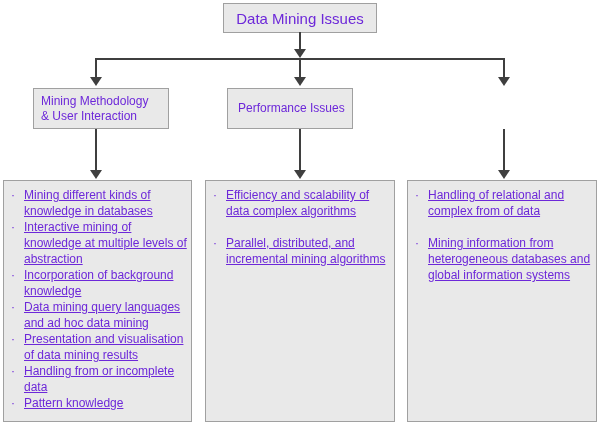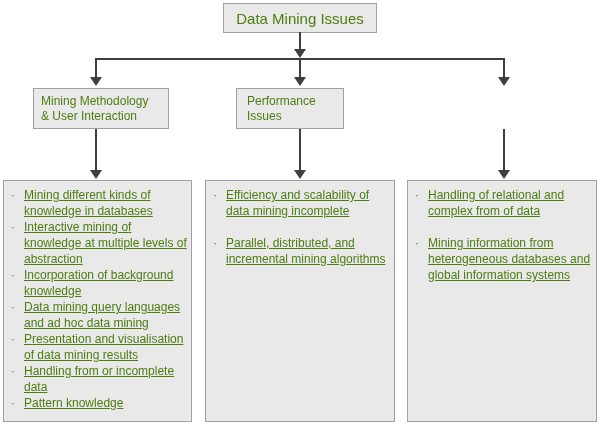--- a/index.html
+++ b/index.html
@@ -2,21 +2,21 @@
 <html><head>
 <meta charset="utf-8">
 <style>
   html, body { margin: 0; padding: 0; background: #ffffff; }
   .canvas {
     position: relative;
     width: 600px;
     height: 425px;
     background: #ffffff;
     font-family: "Liberation Sans", sans-serif;
-    color: #4d7c0f;
+    color: #6d28d9;
     overflow: hidden;
   }
   .box {
     position: absolute;
     background: #e9e9e9;
     border: 1px solid #a0a0a0;
     box-sizing: border-box;
   }
   .root-box {
     left: 223px; top: 3px; width: 154px; height: 30px;
@@ -24,21 +24,21 @@
     font-size: 15px;
   }
   .branch {
     top: 88px; height: 41px;
     display: flex; align-items: center;
     padding-left: 7px; padding-right: 4px;
     font-size: 12px; line-height: 15px;
     white-space: pre-line;
   }
   .b0 { left: 33px;  width: 136px; }
-  .b1 { left: 236px; width: 108px; padding-left: 10px; }
+  .b1 { left: 227px; width: 126px; padding-left: 10px; }
   .b2 { left: 441px; width: 126px; }
   .detail {
     top: 180px; height: 242px;
     font-size: 12px; line-height: 16px;
     padding: 6px 3px 0 7px;
     box-sizing: border-box;
   }
   .d0 { left: 3px;   width: 189px; }
   .d1 { left: 205px; width: 190px; }
   .d2 { left: 407px; width: 190px; }
@@ -134,21 +134,21 @@
         <span class="bullet">·</span>
         <span class="itext">Pattern knowledge</span>
       </div>
     </div>
 
   <div class="box detail d1 spaced">
 
       <div class="item">
         <span class="bullet">·</span>
         <span class="itext">Efficiency and scalability of
-data mining incomplete</span>
+data complex algorithms</span>
       </div>
 
       <div class="item">
         <span class="bullet">·</span>
         <span class="itext">Parallel, distributed, and
 incremental mining algorithms</span>
       </div>
     </div>
 
   <div class="box detail d2 spaced">

